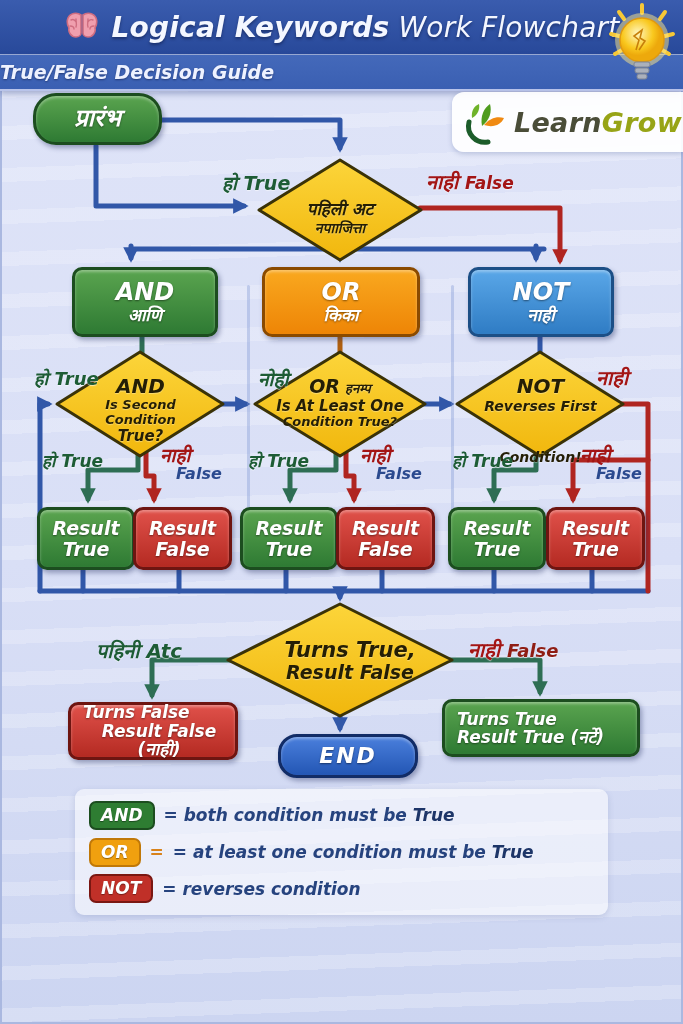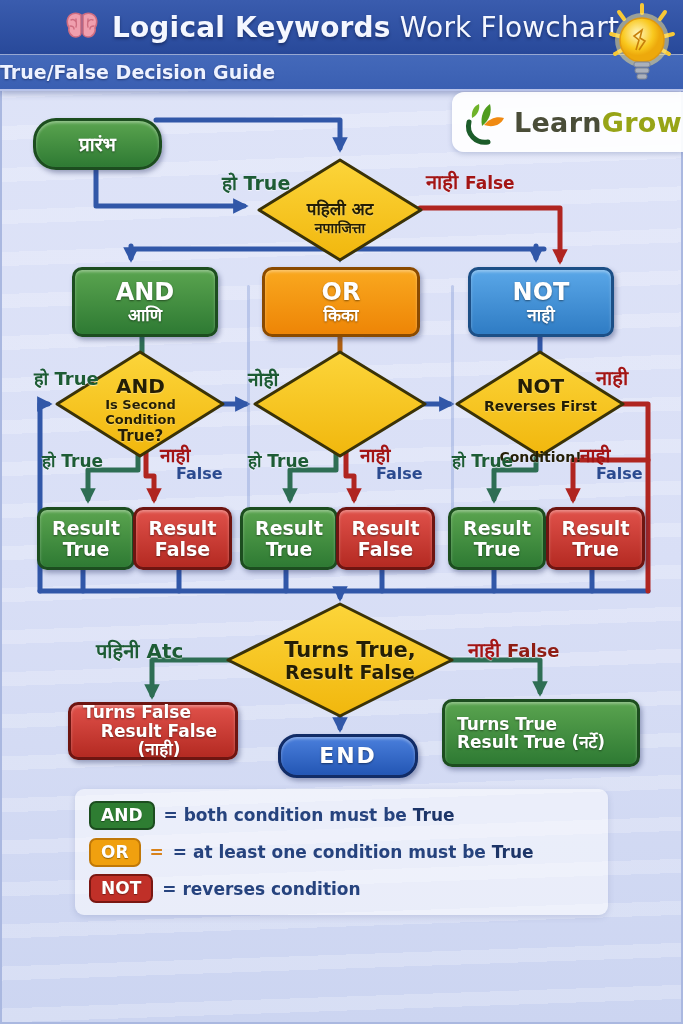--- a/index.html
+++ b/index.html
@@ -3,20 +3,21 @@
 <meta charset="utf-8">
 <style>
   html,body{margin:0;padding:0;background:#c6cfec;}
   #canvas{
     position:relative;width:683px;height:1024px;overflow:hidden;
     font-family:"DejaVu Sans","Liberation Sans",sans-serif;
     background:
       repeating-linear-gradient(178deg, rgba(255,255,255,.22) 0 14px, rgba(255,255,255,0) 14px 42px),
       linear-gradient(#dfe4f8 0%, #d9dff6 55%, #ccd5f1 100%);
     box-shadow:inset 0 0 0 2px #aab8e0;
+    font-style:italic;
   }
   
   .header{
     position:absolute;left:0;top:0;width:683px;height:54px;
     background:linear-gradient(#3a5cae,#28499a);
     display:flex;align-items:center;justify-content:center;gap:12px;
     border-bottom:1px solid rgba(255,255,255,.5);
   }
   .header h1{margin:0;color:#f4f7ff;font-size:28px;font-weight:400;letter-spacing:.2px;
     text-shadow:0 2px 3px rgba(10,20,60,.5);white-space:nowrap;}
@@ -211,21 +212,21 @@
         <polygon points="340,352 425,404 340,456 255,404"></polygon>
         <polygon points="540,352 623,404 540,456 457,404"></polygon>
         <polygon points="340,604 452,660 340,716 228,660"></polygon>
       </g>
     </g>
   </svg>
 
   <div class="colsep" style="left:247px;top:285px;height:270px;"></div>
   <div class="colsep" style="left:451px;top:285px;height:270px;"></div>
 
-  <div class="node green-node" style="left:33px;top:118px;width:123px;height:46px;border-radius:23px;font-size:19px;">
+  <div class="node green-node" style="left:33px;top:93px;width:123px;height:46px;border-radius:23px;font-size:24px;">
     <span>प्रारंभ</span>
   </div>
 
   <div class="dtext" style="left:270px;top:200px;width:140px;">
     <div class="big" style="font-size:17px;">पहिली अट</div>
     <div style="font-size:14px;font-weight:700;">नपााजित्ता</div>
   </div>
   <div class="lbl lbl-green" style="left:222px;top:170px;font-size:19px;">हो True</div>
   <div class="lbl" style="left:426px;top:168px;font-size:20px;">
     <span class="lbl-red">नाही</span>
@@ -243,28 +244,33 @@
   <div class="node blue-node" style="left:468px;top:267px;width:140px;height:64px;">
     <span class="kw-en">NOT</span>
     <span class="kw-hi">नाही</span>
   </div>
 
   <div class="dtext" style="left:68px;top:375px;width:145px;">
     <div class="big" style="font-size:20px;">AND</div>
     <div style="font-size:13px;font-weight:700;">Is Second Condition</div>
     <div class="big" style="font-size:15px;">True?</div>
   </div>
+  <div class="dtext" style="left:266px;top:376px;width:148px;">
+    <div><span class="big" style="font-size:19px;">OR</span> <span style="font-size:13px;font-weight:700;">हनम्प</span></div>
+    <div class="big" style="font-size:15px;">Is At Least One</div>
+    <div style="font-size:13px;font-weight:700;">Condition True?</div>
+  </div>
   <div class="dtext" style="left:468px;top:375px;width:145px;">
     <div class="big" style="font-size:20px;">NOT</div>
     <div style="font-size:14px;font-weight:700;">Reverses First</div>
     <div style="font-size:14px;font-weight:700;margin-top:35px;">Condition!</div>
   </div>
 
   <div class="lbl lbl-green" style="left:34px;top:366px;font-size:18px;">हो True</div>
-  <div class="lbl lbl-green" style="left:248px;top:366px;font-size:19px;">नोही</div>
+  <div class="lbl lbl-green" style="left:248px;top:366px;font-size:19px;padding-left:10px;">नोही</div>
   <div class="lbl lbl-red" style="left:596px;top:364px;font-size:20px;">नाही</div>
 
   <div class="lbl lbl-green" style="left:42px;top:449px;font-size:17px;">हो True</div>
   <div class="false-stack" style="left:160px;top:446px;">
     <span class="hi">नाही</span>
     <span class="en">False</span>
   </div>
   <div class="lbl lbl-green" style="left:248px;top:449px;font-size:17px;">हो True</div>
   <div class="false-stack" style="left:360px;top:446px;">
     <span class="hi">नाही</span>
@@ -308,21 +314,21 @@
   <div class="lbl lbl-green" style="left:96px;top:637px;font-size:20px;">पहिनी Atc</div>
   <div class="lbl" style="left:468px;top:636px;font-size:20px;">
     <span class="lbl-red">नाही</span>
     <span style="color:#8f1d14;font-size:18px;">False</span>
   </div>
 
   <div class="node red-node" style="left:68px;top:702px;width:170px;height:58px;font-size:17px;align-items:flex-start;padding-left:12px;box-sizing:border-box;">
     <span>Turns False</span>
     <span>Result False (नाही)</span>
   </div>
-  <div class="node green-node" style="left:442px;top:699px;width:198px;height:68px;font-size:17px;align-items:flex-start;padding-left:12px;box-sizing:border-box;">
+  <div class="node green-node" style="left:442px;top:699px;width:198px;height:58px;font-size:17px;align-items:flex-start;padding-left:12px;box-sizing:border-box;">
     <span>Turns True</span>
     <span>Result True (नर्टे)</span>
   </div>
 
   <div class="node end-node" style="left:278px;top:734px;width:134px;height:38px;border-radius:19px;font-size:22px;letter-spacing:2px;">
     <span>END</span>
   </div>
 
   <div class="legend">
     <div class="legend-row">

